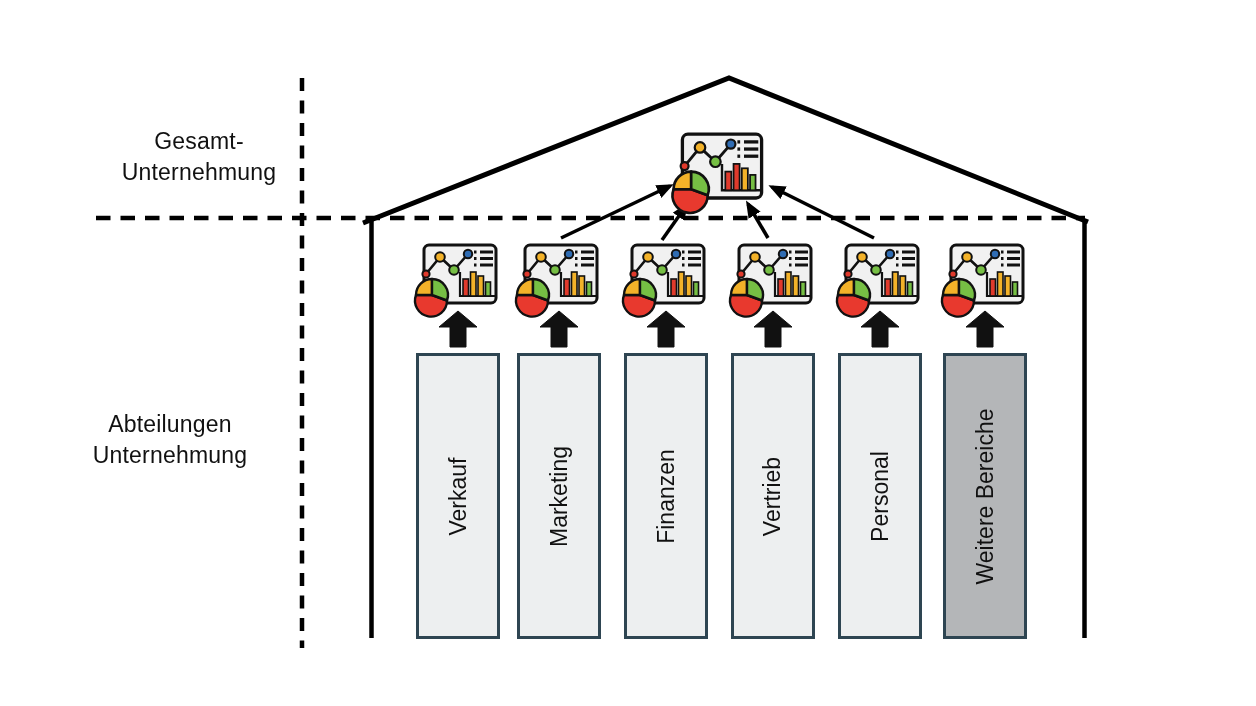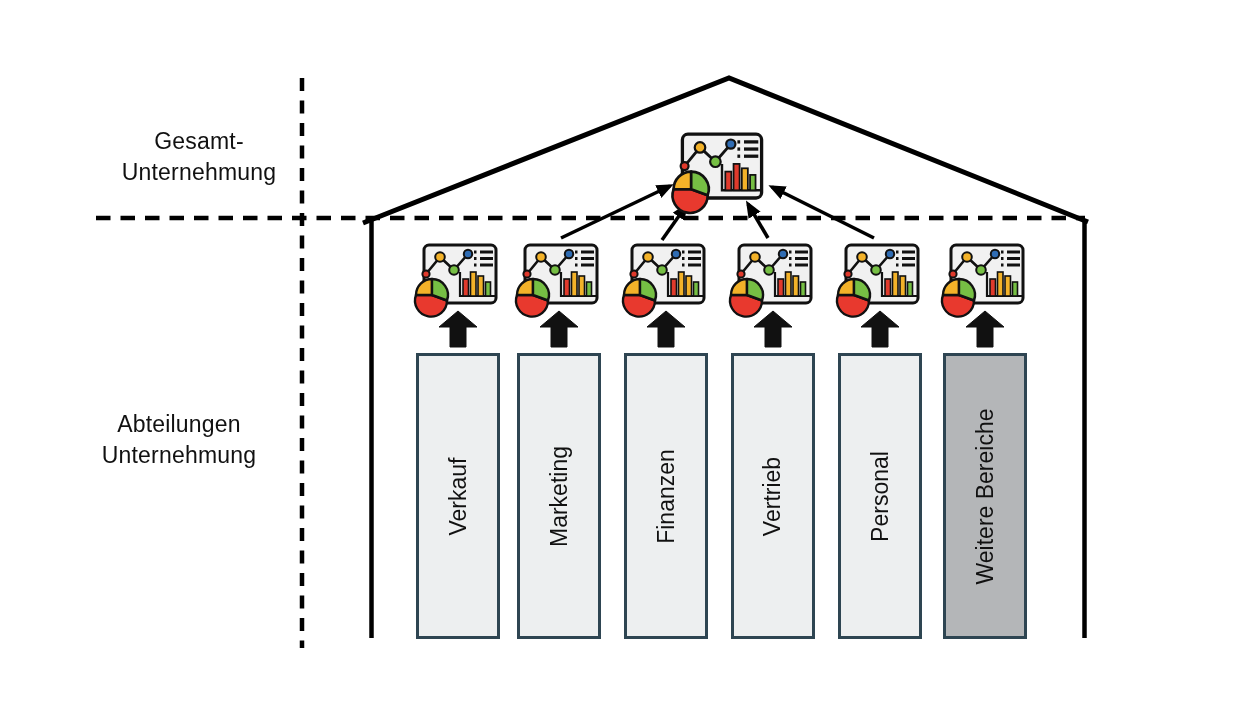--- a/index.html
+++ b/index.html
@@ -122,21 +122,21 @@
       <use href="#dashicon" transform="translate(816,243)"></use>
       <use href="#dashicon" transform="translate(921,243)"></use>
     </g>
   </svg>
 
   <div class="label" style="left:93px; top:126px; width:200px;">
     <div>Gesamt-</div>
     <div>Unternehmung</div>
   </div>
 
-  <div class="label" style="left:73px; top:409px; width:200px;">
+  <div class="label" style="left:64px; top:409px; width:200px;">
     <div>Abteilungen</div>
     <div>Unternehmung</div>
   </div>
 
   <div class="pillar" style="left:410px;">
     <span>Verkauf</span>
   </div>
   <div class="pillar" style="left:511px;">
     <span>Marketing</span>
   </div>

